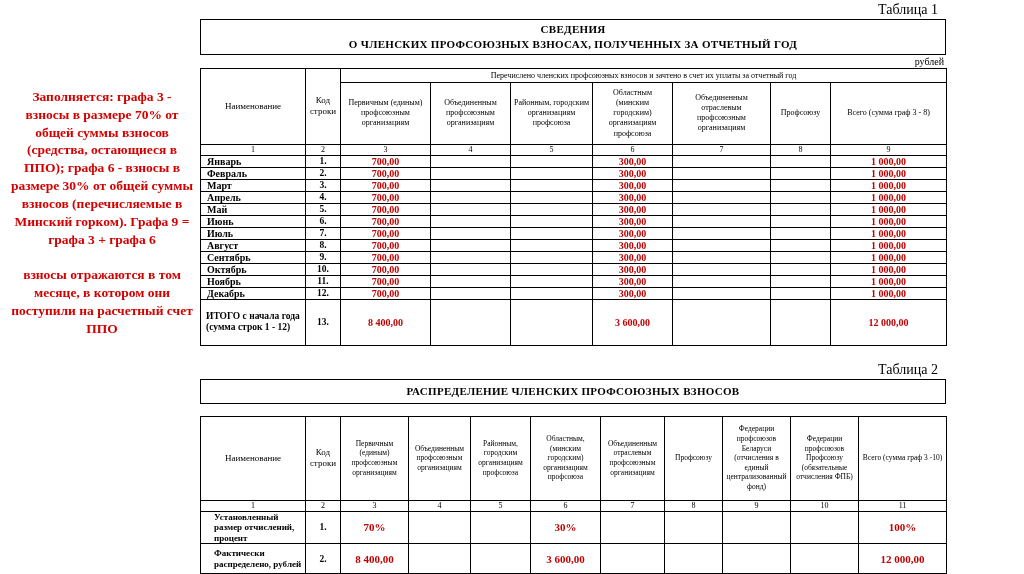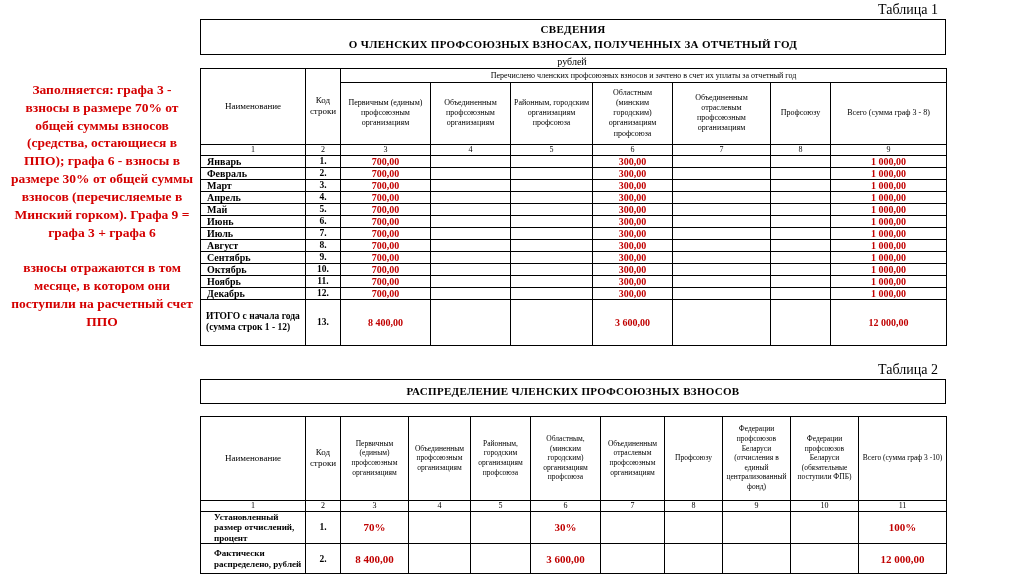--- a/index.html
+++ b/index.html
@@ -1,37 +1,37 @@
 <!DOCTYPE html>
 <html><head>
 <meta charset="utf-8">
 <style>
   * { margin:0; padding:0; box-sizing:border-box; }
   html, body { width:1024px; height:574px; background:#ffffff; overflow:hidden; }
   body { position:relative; font-family:"Liberation Serif","DejaVu Serif",serif; color:#000; }
 
   .annotation {
-    position:absolute; left:10px; top:81px; width:184px;
+    position:absolute; left:10px; top:88px; width:184px;
     text-align:center; color:#d40000; font-weight:bold;
     font-size:13.5px; line-height:1.32;
   }
   .annotation p + p { margin-top:18px; }
 
   .content { position:absolute; left:200px; top:0; width:746px; }
 
   .tbl-label { text-align:right; font-size:14px; padding:2px 8px 1px 0; }
   .t2label { margin-top:14px; }
 
   .title-box {
     border:1px solid #000; text-align:center; font-weight:bold;
     font-size:11px; line-height:1.35; padding:2px 4px; letter-spacing:0.3px;
   }
   .title-box2 { padding:4px 0; margin-bottom:12px; }
 
-  .rubles { text-align:center; font-size:10px; padding:1px 2px 1px 0; }
+  .rubles { text-align:right; font-size:10px; padding:1px 2px 1px 0; }
 
   table { border-collapse:collapse; width:746px; table-layout:fixed; }
   th, td { border:1px solid #000; vertical-align:middle; text-align:center; overflow:hidden; }
 
   .head-name { font-size:9px; font-weight:normal; line-height:1.2; padding:1px 2px; }
   .span-h { font-size:8px; font-weight:normal; padding:1px 3px; height:14px; }
   .colhead { font-size:8px; font-weight:normal; line-height:1.28; padding:2px 3px; }
   #t1 tr.colhead-row th { height:62px; }
   #t2 tr.colhead-row th { height:84px; }
   #t2 .colhead { font-size:7.5px; }
@@ -279,21 +279,21 @@
       <tr id="t2cols" class="colhead-row">
         <th class="head-name">Наименование</th>
         <th class="head-name">Код строки</th>
       <th class="colhead">Первичным (единым) профсоюзным организациям</th>
           <th class="colhead">Объединенным профсоюзным организациям</th>
           <th class="colhead">Районным, городским организациям профсоюза</th>
           <th class="colhead">Областным, (минским городским) организациям профсоюза</th>
           <th class="colhead">Объединенным отраслевым профсоюзным организациям</th>
           <th class="colhead">Профсоюзу</th>
           <th class="colhead">Федерации профсоюзов Беларуси (отчисления в единый централизованный фонд)</th>
-          <th class="colhead">Федерации профсоюзов Беларуси (обязательные поступили ФПБ)</th>
+          <th class="colhead">Федерации профсоюзов Профсоюзу (обязательные отчисления ФПБ)</th>
           <th class="colhead">Всего (сумма граф 3 -10)</th>
         </tr>
       <tr id="t2nums" class="num-row">
           <td class="num">1</td>
           <td class="num">2</td>
           <td class="num">3</td>
           <td class="num">4</td>
           <td class="num">5</td>
           <td class="num">6</td>
           <td class="num">7</td>

